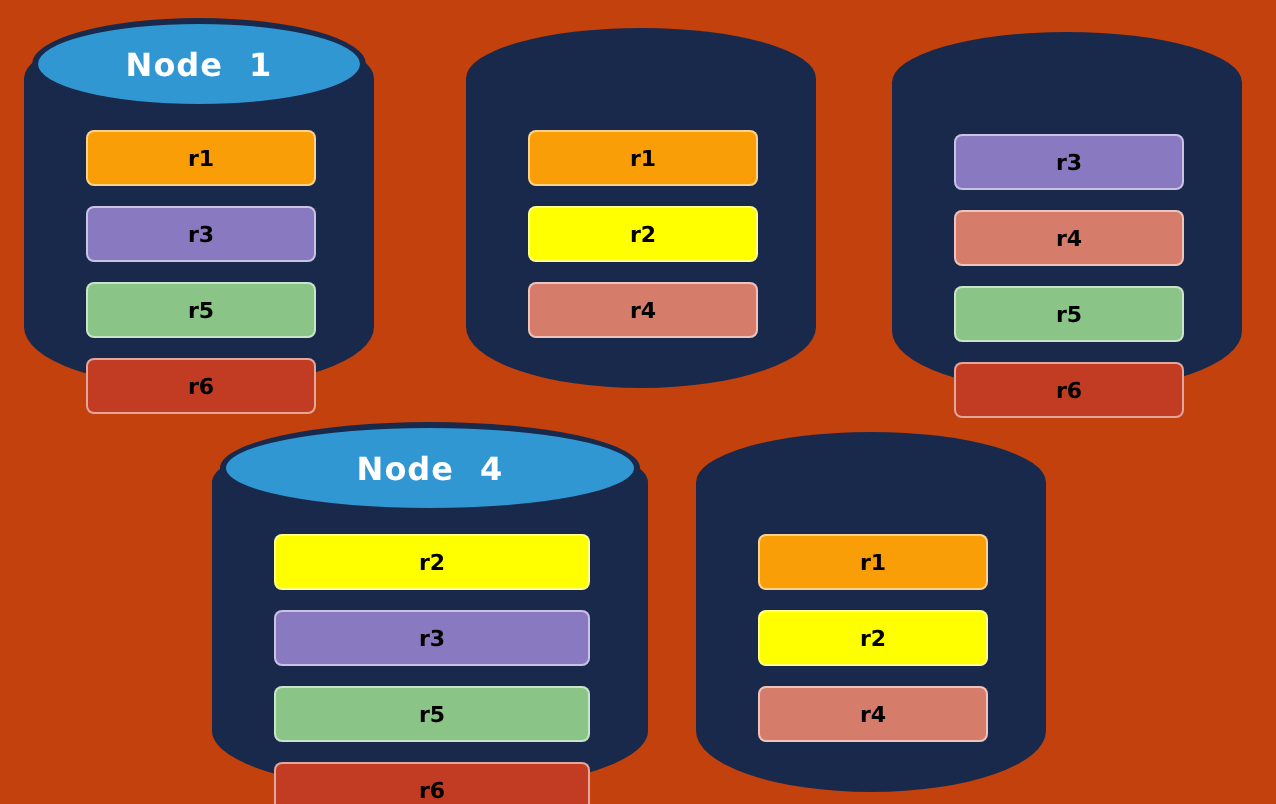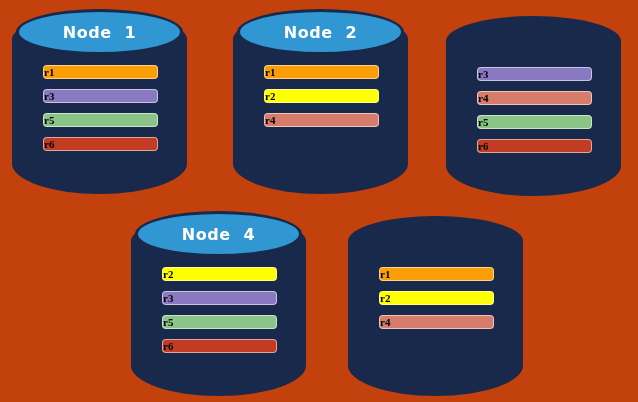--- a/index.html
+++ b/index.html
@@ -4,21 +4,21 @@
 <style>
   html,body{margin:0;padding:0;background:#ffffff;}
   #canvas{
     position:relative;width:638px;height:402px;background:#ffffff;
     font-family:"DejaVu Sans","Liberation Sans",sans-serif;overflow:hidden;
   }
   .node{position:absolute;width:175px;height:186px;}
   .node:nth-of-type(1){left:12px;top:8px;}
   .node:nth-of-type(2){left:233px;top:8px;}
   .node:nth-of-type(3){left:446px;top:10px;}
-  .node:nth-of-type(4){left:131px;top:210px;}
+  .node:nth-of-type(4){left:106px;top:210px;padding-left:43px;}
   .node:nth-of-type(5){left:348px;top:210px;}
 
   .cyl-body{
     position:absolute;left:0;right:0;top:6px;bottom:0;
     background:var(--body);
     border-radius:50% / 14% 14% 17% 17%;
   }
   .cyl-top{
     position:absolute;left:4px;right:4px;top:1px;height:46px;
     box-sizing:border-box;background:var(--top);
@@ -27,23 +27,23 @@
   }
   .node-label{
     color:var(--title);font-weight:700;font-size:16px;
     word-spacing:7px;letter-spacing:.5px;
   }
   .bars{
     position:absolute;left:31px;right:29px;top:57px;
     display:flex;flex-direction:column;gap:10px;
   }
   .bar{
-    box-sizing:border-box;height:14px;border-radius:4px;
+    box-sizing:border-box;height:28px;border-radius:4px;
     border:1px solid rgba(255,255,255,.55);
-    display:flex;align-items:center;font-family:Liberation Serif, serif;
+    display:flex;align-items:center;justify-content:center;
   }
   .bar span{font-size:11px;font-weight:700;color:var(--bartext);line-height:1;}
 </style>
 </head>
 <body>
 
 <div id="canvas" style="--body: #18294B; --top: #3197D3; --title: #FFFFFF; --bartext: #000000; background: #c2410c;">
 
     <div class="node">
       <div class="cyl-body"></div>
@@ -61,23 +61,20 @@
           <span>r5</span>
         </div>
         <div class="bar" style="background: rgb(194, 59, 35);">
           <span>r6</span>
         </div>
       </div>
     </div>
 
     <div class="node">
       <div class="cyl-body"></div>
-      <div class="cyl-top">
-        <span class="node-label">Node 2</span>
-      </div>
       <div class="bars">
         <div class="bar" style="background: rgb(249, 158, 6);">
           <span>r1</span>
         </div>
         <div class="bar" style="background: rgb(255, 255, 0);">
           <span>r2</span>
         </div>
         <div class="bar" style="background: rgb(213, 124, 107);">
           <span>r4</span>
         </div>

